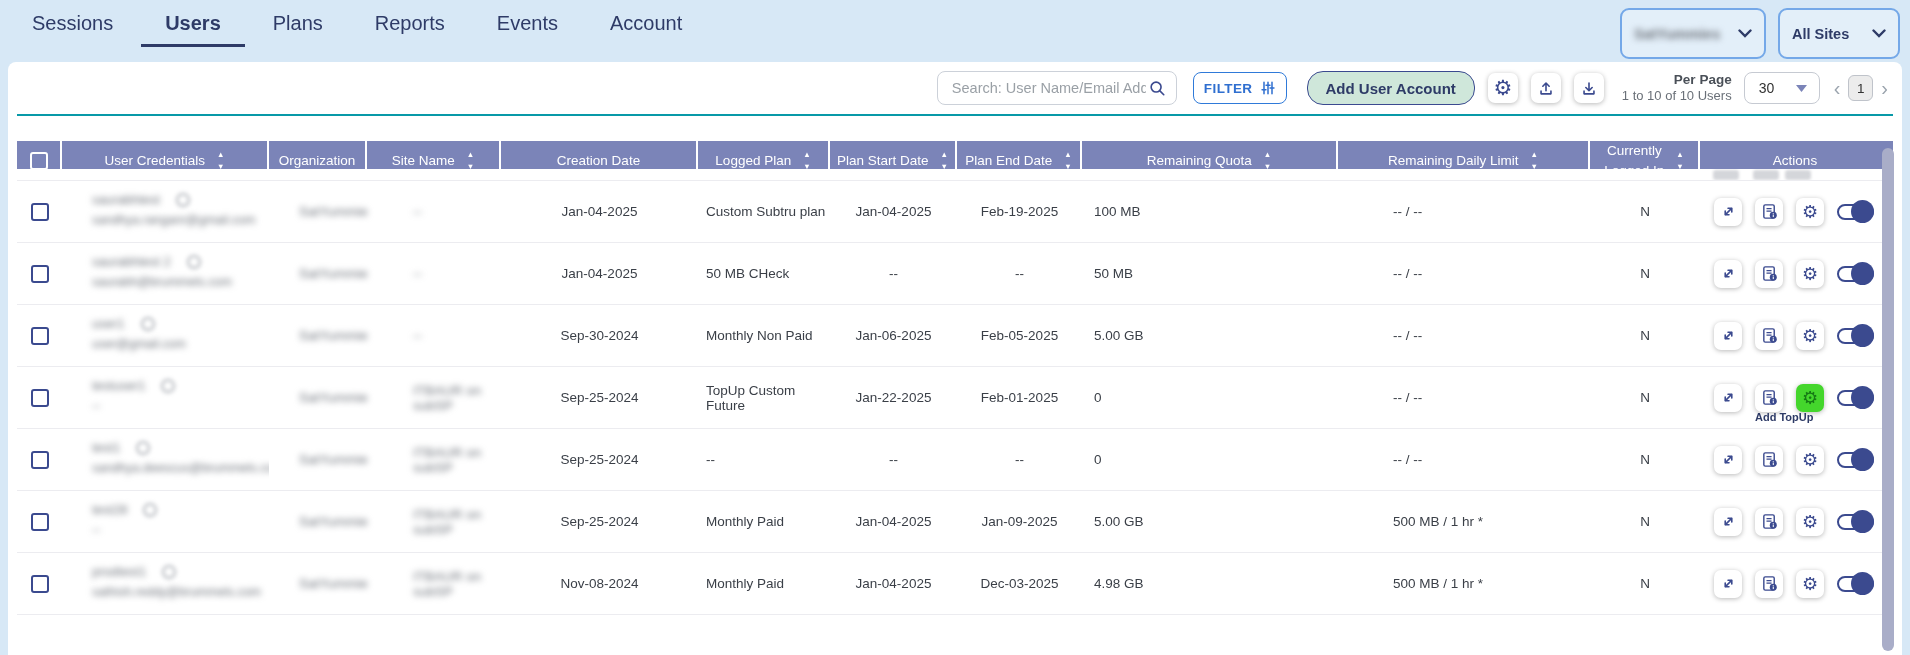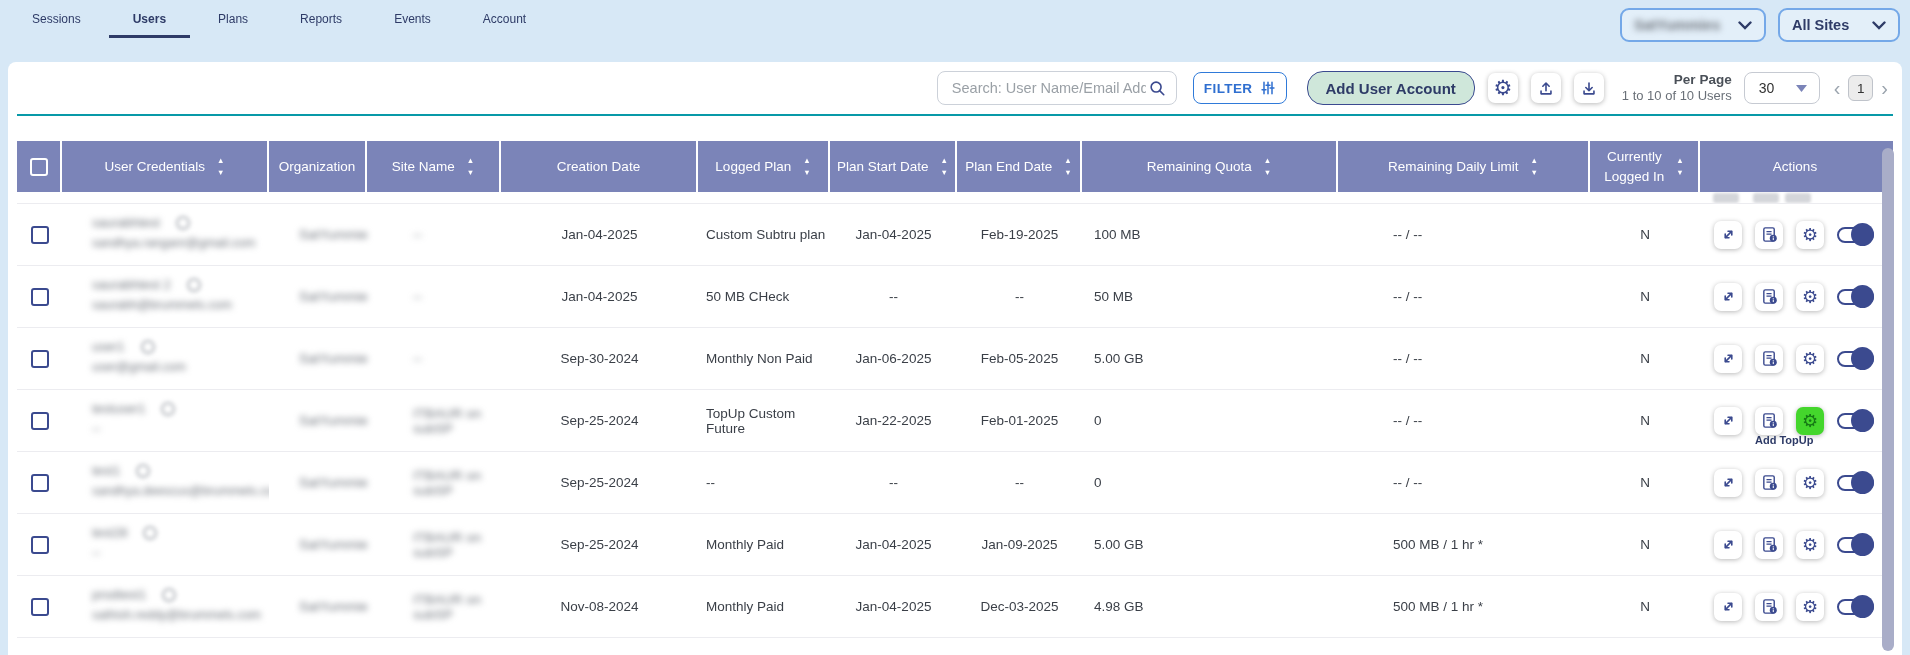--- a/index.html
+++ b/index.html
@@ -6,25 +6,25 @@
   html,body { margin:0; padding:0; }
   body {
     width:1910px; height:655px; overflow:hidden; position:relative;
     background:#d7e8f6;
     font-family:"Liberation Sans","DejaVu Sans",sans-serif;
     color:#3a3f47;
   }
   
   .topbar { height:62px; display:flex; align-items:flex-start; }
   .tabs { display:flex; gap:52px; padding:12px 0 0 32px; }
-  .tab { font-size:12px; color:#2e3b67; padding-bottom:12px; position:relative; cursor:pointer; white-space:nowrap; }
+  .tab { font-size:20px; color:#2e3b67; padding-bottom:12px; position:relative; cursor:pointer; white-space:nowrap; }
   .tab.active { font-weight:bold; }
   .tab.active::after { content:""; position:absolute; left:-24px; right:-24px; bottom:0; height:3px; background:#2e3b67; }
   .top-dds { margin-left:auto; display:flex; gap:12px; padding:8px 10px 0 0; align-items:center; }
-  .top-dd { height:34px; border:2px solid #74a8e8; border-radius:9px; background:rgba(255,255,255,.3);
+  .top-dd { height:51px; border:2px solid #74a8e8; border-radius:9px; background:rgba(255,255,255,.3);
             display:flex; align-items:center; justify-content:space-between; padding:0 12px;
             color:#2e3b67; font-weight:bold; font-size:14.5px; cursor:pointer; }
   .dd-org { width:146px; }  .dd-sites { width:122px; }
   
   .card { position:absolute; left:8px; right:8px; top:62px; bottom:0; background:#fff; border-radius:8px 8px 0 0; }
   
   .toolbar { height:52px; display:flex; align-items:center; padding-right:12px; }
   .search { margin-left:auto; width:240px; height:34px; border:1.5px solid #ccd1d9; border-radius:8px;
             display:flex; align-items:center; padding:0 10px 0 12px; color:#3b4a8f; }
   .search input { border:none; outline:none; flex:1; font-size:14.5px; font-family:inherit; color:#333; min-width:0; background:transparent; }
@@ -43,21 +43,21 @@
   .sel30 { margin-left:12px; width:76px; height:32px; border:1.5px solid #c6cad2; border-radius:8px;
            display:flex; align-items:center; justify-content:space-between; padding:0 12px 0 14px;
            font-size:14px; color:#333; cursor:pointer; }
   .pager { margin-left:12px; display:flex; align-items:center; gap:6px; }
   .pchev { border:none; background:transparent; color:#9aa3ad; font-size:20px; line-height:1; cursor:pointer; padding:0 2px; font-family:inherit; }
   .pnum { width:25px; height:26px; background:#ececec; border:1px solid #bfc3ca; border-radius:6px;
           display:flex; align-items:center; justify-content:center; font-size:13.5px; color:#333; }
   .teal { height:2px; background:#0899a8; margin:0 9px; }
   
   :root { --cols: 45px 207px 98px 134px 197px 132px 127px 125px 256px 252px 110px 190px; }
-  .thead { display:grid; grid-template-columns:var(--cols); background:#7b84b8; color:#fff; margin:25px 9px 0; height:51px; }
+  .thead { display:grid; grid-template-columns:var(--cols); background:#7b84b8; color:#fff; margin:25px 9px 0; height:28px; }
   .hcell { display:flex; align-items:center; justify-content:center; gap:12px; font-size:13.5px;
            border-right:2px solid #fff; text-align:center; line-height:1.45; cursor:default; }
   .hcell:last-child { border-right:none; }
   .sort { display:flex; flex-direction:column; gap:5px; font-size:7.5px; line-height:1; color:#fff; cursor:pointer; }
   .cb { display:inline-block; width:18px; height:18px; border:2px solid #3b4a8f; border-radius:3px; background:transparent; cursor:pointer; }
   .hcb { border-color:#fff; }
   .sliver { height:12px; margin:0 9px; border-bottom:1px solid #ececf0; position:relative; overflow:hidden; }
   .sl { position:absolute; top:1px; width:26px; height:10px; border-radius:3px; background:#d4d6da; filter:blur(1.5px); }
   .row { display:grid; grid-template-columns:var(--cols); height:62px; margin:0 9px;
          border-bottom:1px solid #ececf0; font-size:13.5px; color:#3a3f47; }

